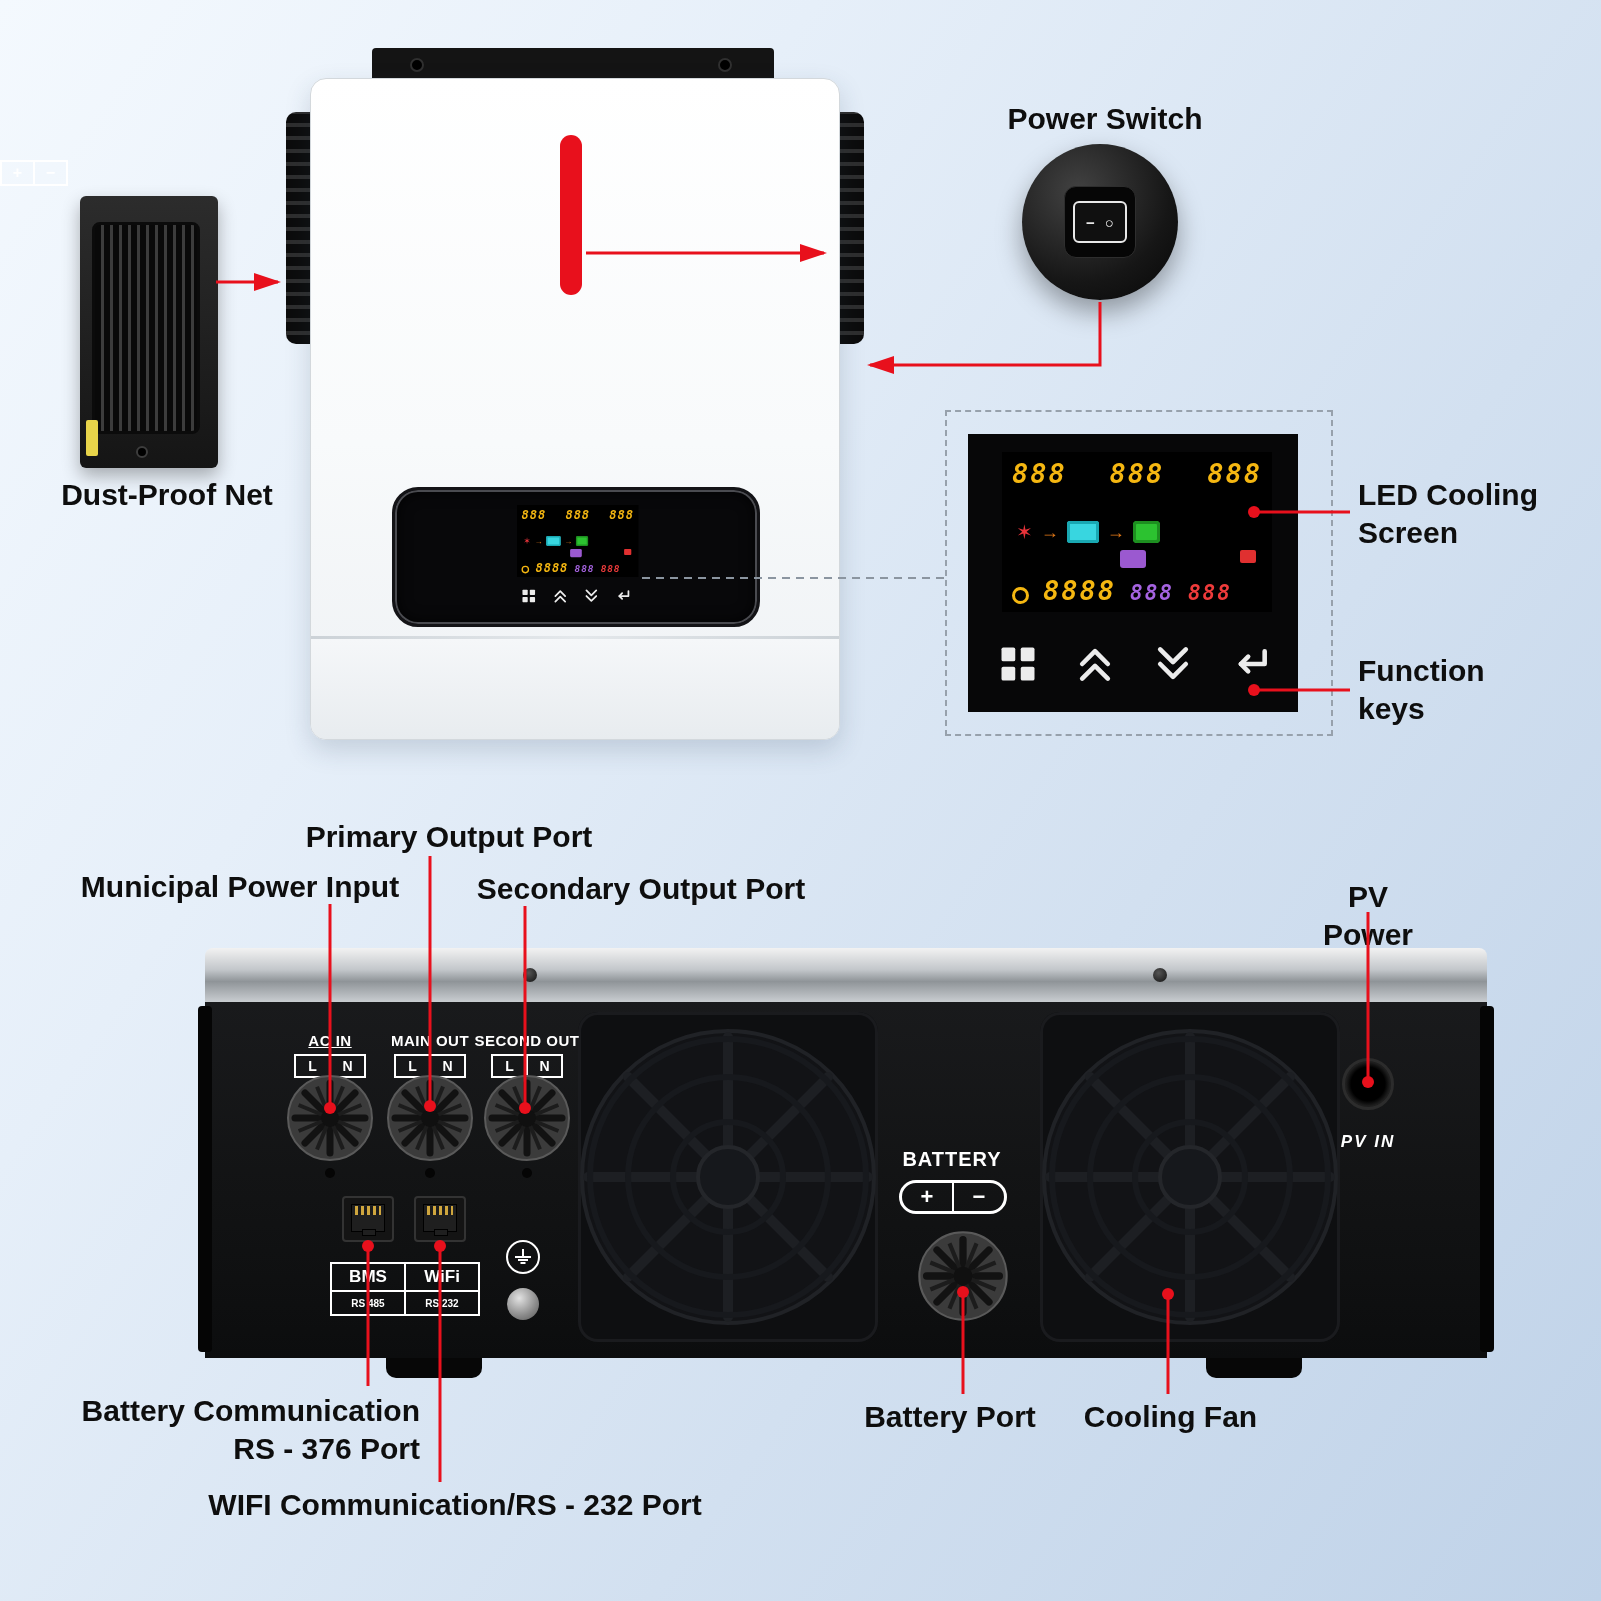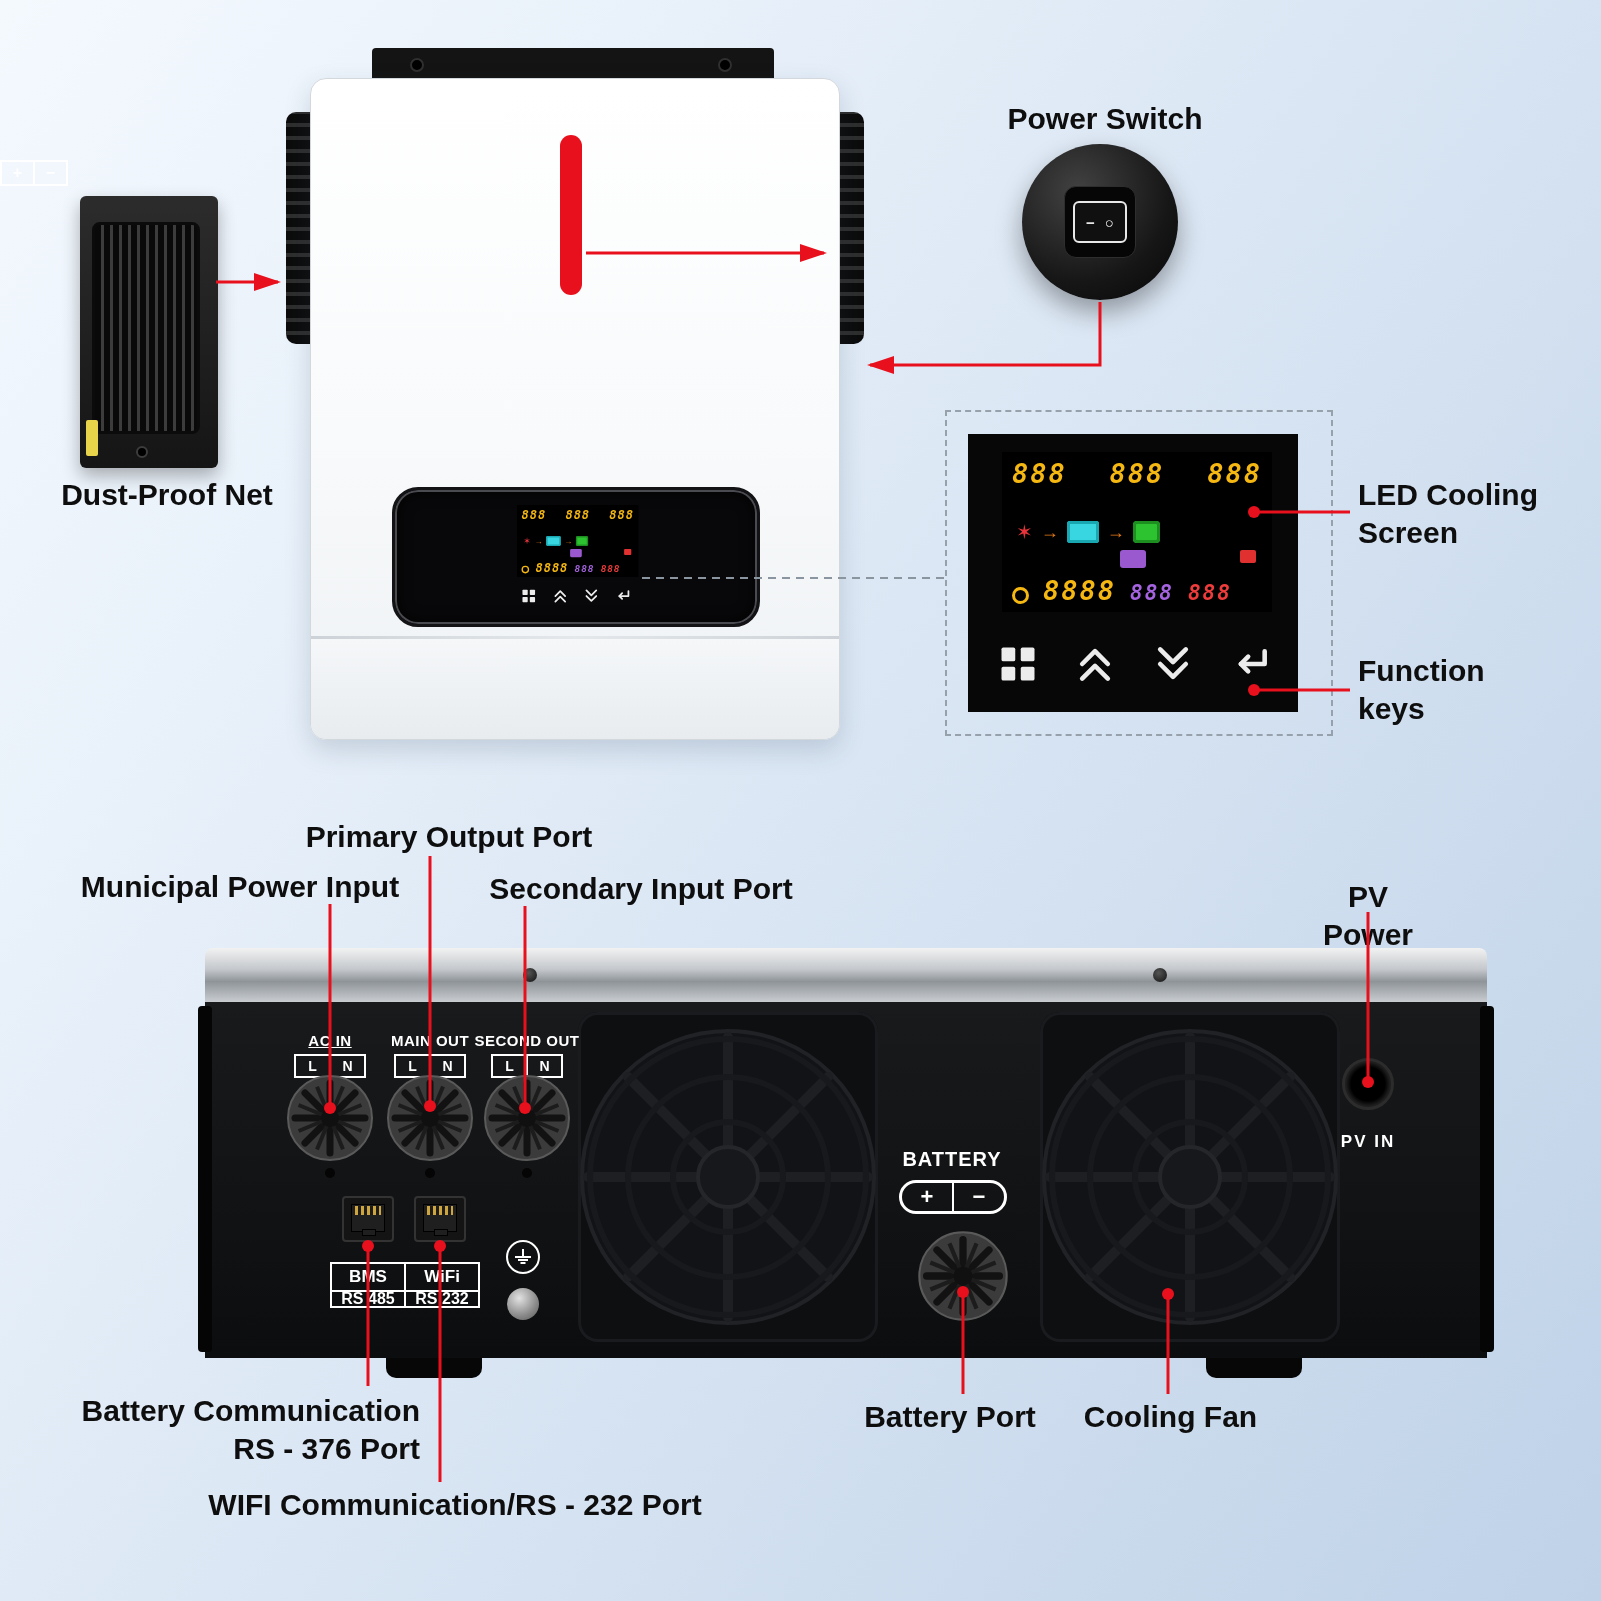--- a/index.html
+++ b/index.html
@@ -91,39 +91,39 @@
   .rj45{width:52px;height:46px;background:#141414;border:2px solid #333;border-radius:4px;z-index:4;}
   .rj45 .inner{position:absolute;left:7px;top:6px;width:34px;height:28px;background:#1f1f1f;border:1px solid #000;box-sizing:border-box;}
   .rj45 .pins{position:absolute;left:11px;top:8px;width:26px;height:9px;background:repeating-linear-gradient(90deg,#cfa63e 0 3px,#1c1c1c 3px 6px);}
   .rj45 .notch{position:absolute;left:18px;bottom:4px;width:14px;height:7px;background:#1f1f1f;border:1px solid #000;box-sizing:border-box;}
   .comm-table{left:330px;top:1262px;width:150px;z-index:4;border:2px solid #fff;box-sizing:border-box;}
   .comm-row{display:flex;}
   .comm-row + .comm-row{border-top:2px solid #fff;}
   .comm-cell{flex:1;display:flex;align-items:center;justify-content:center;color:#fff;font-weight:bold;}
   .comm-cell:first-child{border-right:2px solid #fff;}
   .comm-top .comm-cell{height:26px;font-size:17px;}
-  .comm-bot .comm-cell{height:14px;font-size:16px;}
+  .comm-bot .comm-cell{height:22px;font-size:10px;}
   .gnd-circle{left:506px;top:1240px;width:34px;height:34px;border-radius:50%;border:2px solid #fff;z-index:4;
     display:flex;align-items:center;justify-content:center;}
   .gnd-icon{position:relative;width:18px;height:16px;}
   .gnd-icon i{position:absolute;background:#fff;left:50%;transform:translateX(-50%);display:block;}
   .gnd-v{top:0;width:2px;height:7px;}
   .gnd-b1{top:7px;width:16px;height:2px;}
   .gnd-b2{top:10px;width:10px;height:2px;}
   .gnd-b3{top:13px;width:5px;height:2px;}
   .gnd-screw{left:507px;top:1288px;width:32px;height:32px;border-radius:50%;z-index:4;
     background:radial-gradient(circle at 38% 32%,#e2e2e2,#8a8a8a 60%,#555);}
   .batt-label{position:absolute;color:#fff;font-weight:bold;font-size:20px;letter-spacing:1px;text-align:center;z-index:4;}
   .pill{left:899px;top:1180px;width:108px;height:34px;border:3px solid #fff;border-radius:18px;display:flex;z-index:4;box-sizing:border-box;}
   .pill .cell{flex:1;display:flex;align-items:center;justify-content:center;color:#fff;font-size:22px;font-weight:bold;line-height:1;}
   .pill .cell:first-child{border-right:2px solid #fff;}
   .fan{width:300px;height:330px;border-radius:20px;background:#0e0f11;z-index:3;box-shadow:inset 0 0 0 3px #1a1b1e;}
   .pv-hole{left:1342px;top:1058px;width:52px;height:52px;border-radius:50%;z-index:4;
     background:radial-gradient(circle,#000 52%,#1f1f1f 68%,#0a0a0a 100%);border:3px solid #2c2c2c;}
-  .pv-label{position:absolute;color:#fff;font-weight:bold;font-size:17px;letter-spacing:2px;text-align:center;z-index:4;}
+  .pv-label{position:absolute;color:#fff;font-weight:bold;font-size:17px;letter-spacing:2px;text-align:center;z-index:4;font-style:italic;}
   .pvbox{left:1334px;top:1164px;width:68px;height:26px;border:2px solid #fff;display:flex;z-index:4;box-sizing:border-box;}
   .pvbox .cell{flex:1;display:flex;align-items:center;justify-content:center;color:#fff;font-size:16px;font-weight:bold;line-height:1;}
   .pvbox .cell:first-child{border-right:2px solid #fff;}
 
   .overlay{position:absolute;left:0;top:0;z-index:12;pointer-events:none;}
 </style>
 </head>
 <body>
 
 <div class="canvas">
@@ -269,21 +269,21 @@
           <polyline points="22,16 14,24 22,32"></polyline>
         </svg>
     </span>
   </div>
 
   <div class="lbl" style="left:1358px;top:476px;width:195px;text-align:left;">LED Cooling Screen</div>
   <div class="lbl" style="left:1358px;top:652px;width:145px;text-align:left;">Function keys</div>
 
   <div class="lbl" style="left:70px;top:868px;width:340px;">Municipal Power Input</div>
   <div class="lbl" style="left:299px;top:818px;width:300px;">Primary Output Port</div>
-  <div class="lbl" style="left:468px;top:870px;width:346px;">Secondary Input Port</div>
+  <div class="lbl" style="left:468px;top:870px;width:346px;">Secondary Output Port</div>
   <div class="lbl" style="left:1303px;top:878px;width:130px;">PV Power</div>
 
   <div class="abs rear-strip"></div>
   <div class="abs strip-screw" style="left:523px;top:968px;"></div>
   <div class="abs strip-screw" style="left:1153px;top:968px;"></div>
   <div class="abs rear-body"></div>
   <div class="abs cap" style="left:198px;top:1006px;"></div>
   <div class="abs cap" style="left:1480px;top:1006px;"></div>
   <div class="abs foot" style="left:386px;"></div>
   <div class="abs foot" style="left:1206px;"></div>

